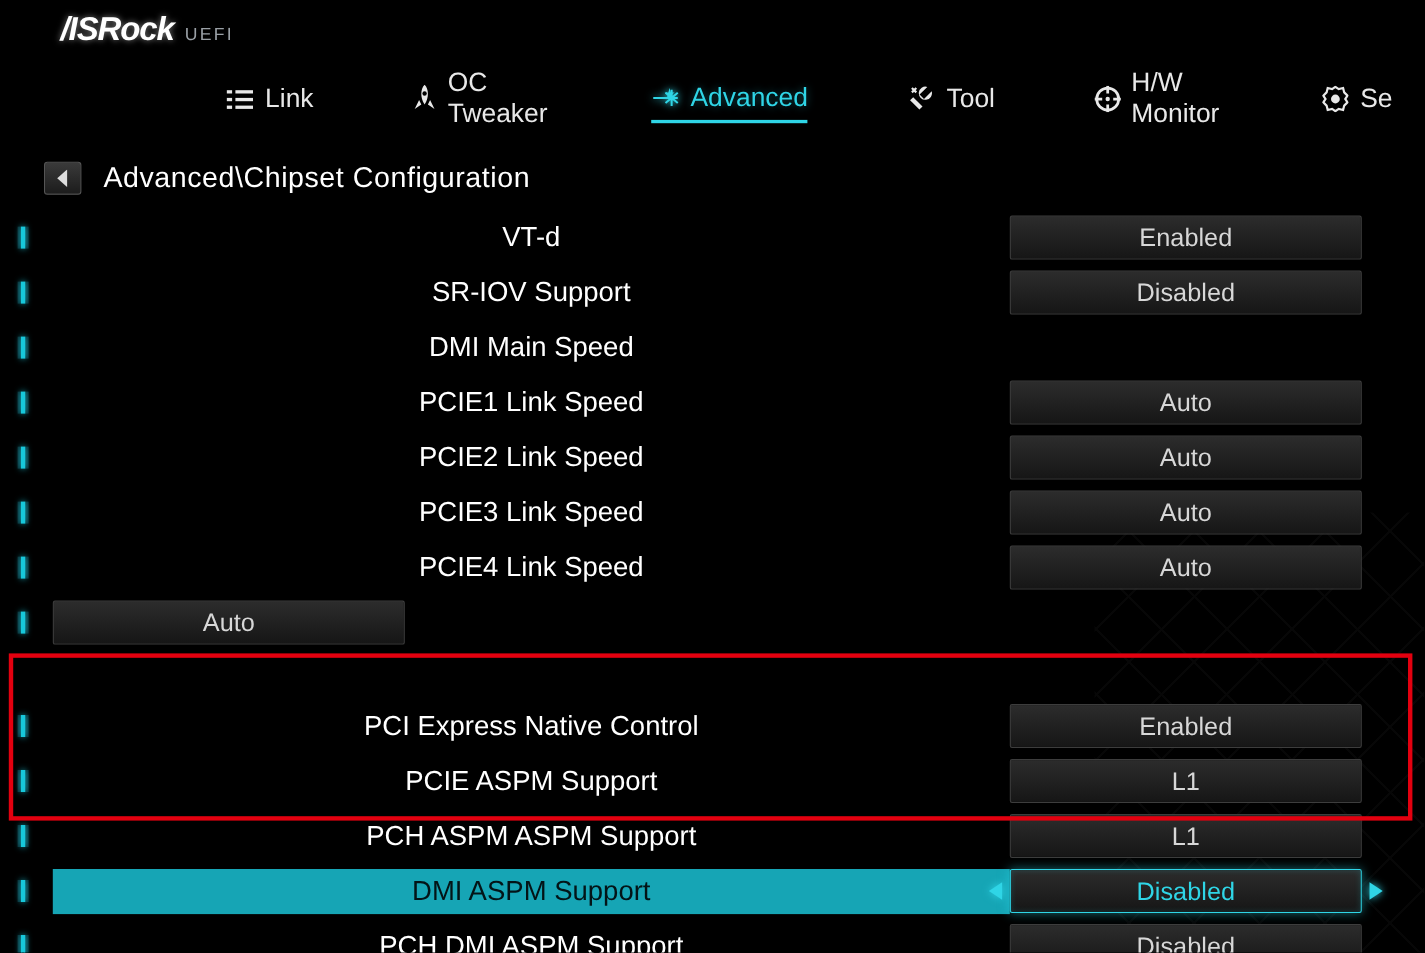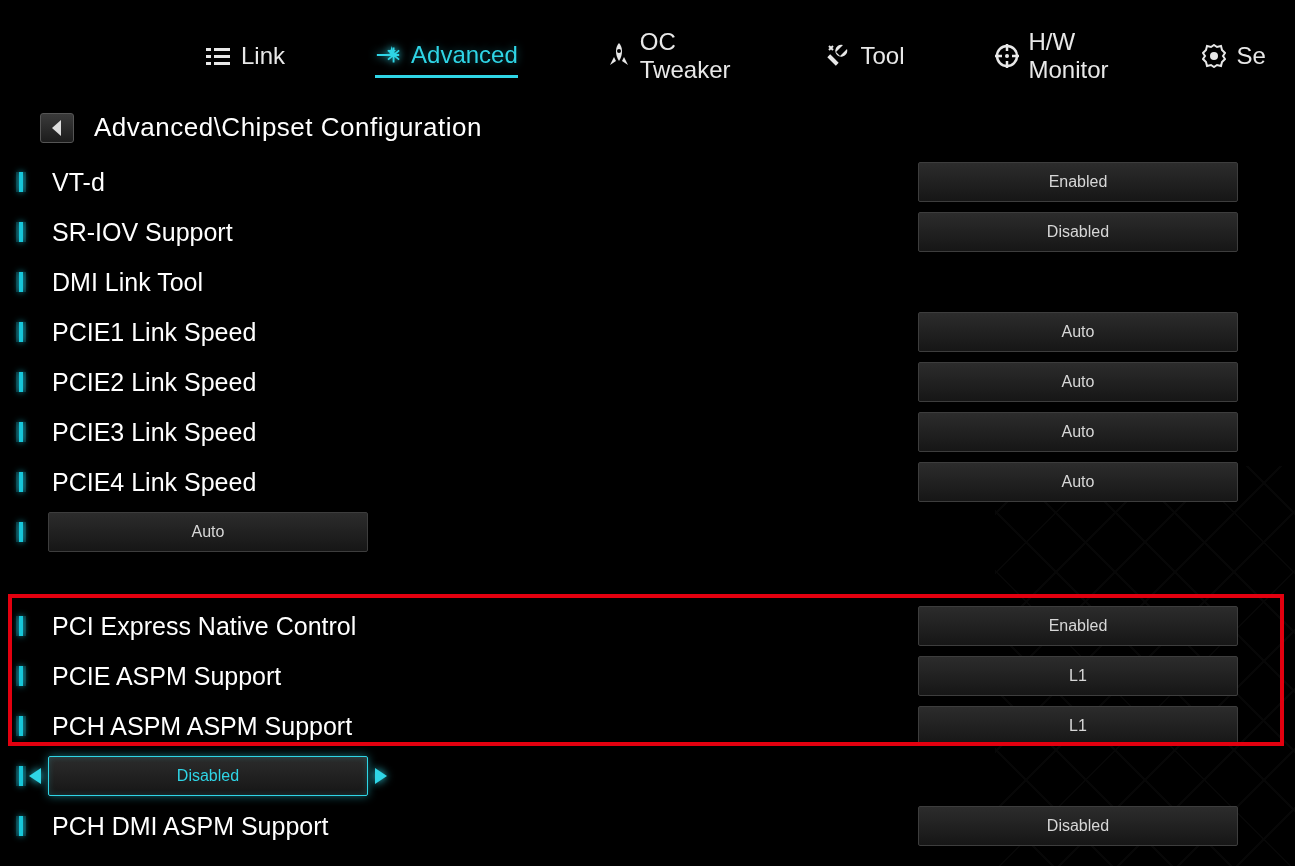--- a/index.html
+++ b/index.html
@@ -80,20 +80,21 @@
     cursor: pointer;
   }
   .back-btn svg { fill: #ddd; }
   .crumb-text {
     font-size: 26px;
     letter-spacing: 0.5px;
     text-align: center;
   }
   .rows {
     padding: 2px 0 0 10px;
+    text-align: center;
   }
   .row {
     display: flex;
     align-items: center;
     height: 50px;
     position: relative;
   }
   .row.gap { height: 40px; }
   .row-marker {
     width: 10px;
@@ -124,21 +125,21 @@
   }
   .row-value {
     width: 320px;
     height: 40px;
     background: linear-gradient(#2c2c2c,#161616);
     border: 1px solid #3d3d3d;
     border-radius: 2px;
     display: flex;
     align-items: center;
     justify-content: center;
-    font-size: 16px;
+    font-size: 23px;
     color: #d7d7d7;
     cursor: pointer;
     position: relative;
   }
   .row.selected .row-value {
     color: #2fd5e6;
     border-color: #2fd5e6;
     box-shadow: 0 0 10px rgba(47,213,230,0.5), inset 0 0 6px rgba(47,213,230,0.2);
   }
   .row.selected .row-value::before,
@@ -178,52 +179,56 @@
       repeating-linear-gradient(45deg, transparent 0 40px, #333 40px 42px),
       repeating-linear-gradient(-45deg, transparent 0 40px, #333 40px 42px);
   }
 </style>
 </head>
 <body>
 
 <div class="bg-deco"></div>
 
 <div class="header">
+  <div class="brand">
+    <span class="brand-logo">/ISRock</span>
+    <span class="brand-sub">UEFI</span>
+  </div>
   <div class="tabs" id="tabs">
       <div class="tab">
         <span class="icon">
           <svg width="24" height="20" viewBox="0 0 24 20">
             <rect x="0" y="2" width="5" height="3" fill="#e8e8e8"></rect>
             <rect x="8" y="2" width="16" height="3" fill="#e8e8e8"></rect>
             <rect x="0" y="9" width="5" height="3" fill="#e8e8e8"></rect>
             <rect x="8" y="9" width="16" height="3" fill="#e8e8e8"></rect>
             <rect x="0" y="16" width="5" height="3" fill="#e8e8e8"></rect>
             <rect x="8" y="16" width="16" height="3" fill="#e8e8e8"></rect>
           </svg>
         </span>
         <span>Link</span>
       </div>
-      <div class="tab active">
-        <span class="icon">
-          <svg class="icon-star" width="28" height="24" viewBox="0 0 28 24">
-            <path d="M2 12 L26 12 M20 4 L20 20 M14 7 L26 17 M14 17 L26 7" stroke="#2fd5e6" stroke-width="2" fill="none"></path>
-            <polygon points="20,2 22,9 28,9 23,13 25,20 20,16 15,20 17,13 12,9 18,9" fill="#2fd5e6" transform="scale(0.6) translate(10,2)"></polygon>
-          </svg>
-        </span>
-        <span>Advanced</span>
-      </div>
       <div class="tab">
         <span class="icon">
           <svg width="22" height="26" viewBox="0 0 22 26">
             <path d="M11 0 C15 4 15 12 11 18 C7 12 7 4 11 0 Z" fill="#e8e8e8"></path>
             <path d="M6 14 L2 22 L8 18 Z M16 14 L20 22 L14 18 Z" fill="#e8e8e8"></path>
             <circle cx="11" cy="8" r="2" fill="#000"></circle>
           </svg>
         </span>
         <span>OC Tweaker</span>
+      </div>
+      <div class="tab active">
+        <span class="icon">
+          <svg class="icon-star" width="28" height="24" viewBox="0 0 28 24">
+            <path d="M2 12 L26 12 M20 4 L20 20 M14 7 L26 17 M14 17 L26 7" stroke="#2fd5e6" stroke-width="2" fill="none"></path>
+            <polygon points="20,2 22,9 28,9 23,13 25,20 20,16 15,20 17,13 12,9 18,9" fill="#2fd5e6" transform="scale(0.6) translate(10,2)"></polygon>
+          </svg>
+        </span>
+        <span>Advanced</span>
       </div>
       <div class="tab">
         <span class="icon">
           <svg width="24" height="24" viewBox="0 0 24 24">
             <path d="M21 3 L14 10 L10 6 L17 -1 A6 6 0 1 0 21 3 Z" fill="#e8e8e8" transform="translate(1,2)"></path>
             <rect x="2" y="14" width="12" height="4" fill="#e8e8e8" transform="rotate(45 8 16)"></rect>
             <path d="M4 2 L8 6 M8 2 L4 6" stroke="#e8e8e8" stroke-width="2"></path>
           </svg>
         </span>
         <span>Tool</span>
@@ -268,21 +273,21 @@
       <span class="row-label">VT-d</span>
       <span class="row-value">Enabled</span>
     </div>
     <div class="row">
       <span class="row-marker"></span>
       <span class="row-label">SR-IOV Support</span>
       <span class="row-value">Disabled</span>
     </div>
     <div class="row">
       <span class="row-marker"></span>
-      <span class="row-label">DMI Link Tool</span>
+      <span class="row-label">DMI Main Speed</span>
     </div>
     <div class="row">
       <span class="row-marker"></span>
       <span class="row-label">PCIE1 Link Speed</span>
       <span class="row-value">Auto</span>
     </div>
     <div class="row">
       <span class="row-marker"></span>
       <span class="row-label">PCIE2 Link Speed</span>
       <span class="row-value">Auto</span>
@@ -316,20 +321,21 @@
       <span class="row-label">PCIE ASPM Support</span>
       <span class="row-value">L1</span>
     </div>
     <div class="row">
       <span class="row-marker"></span>
       <span class="row-label">PCH ASPM ASPM Support</span>
       <span class="row-value">L1</span>
     </div>
     <div class="row selected">
       <span class="row-marker"></span>
+      <span class="row-label">DMI ASPM Support</span>
       <span class="row-value">Disabled</span>
     </div>
     <div class="row">
       <span class="row-marker"></span>
       <span class="row-label">PCH DMI ASPM Support</span>
       <span class="row-value">Disabled</span>
     </div>
   </div>
 
 <div class="highlight-box" id="hl" style="top: 594px; left: 8px; width: 1276px; height: 152px;"></div>

